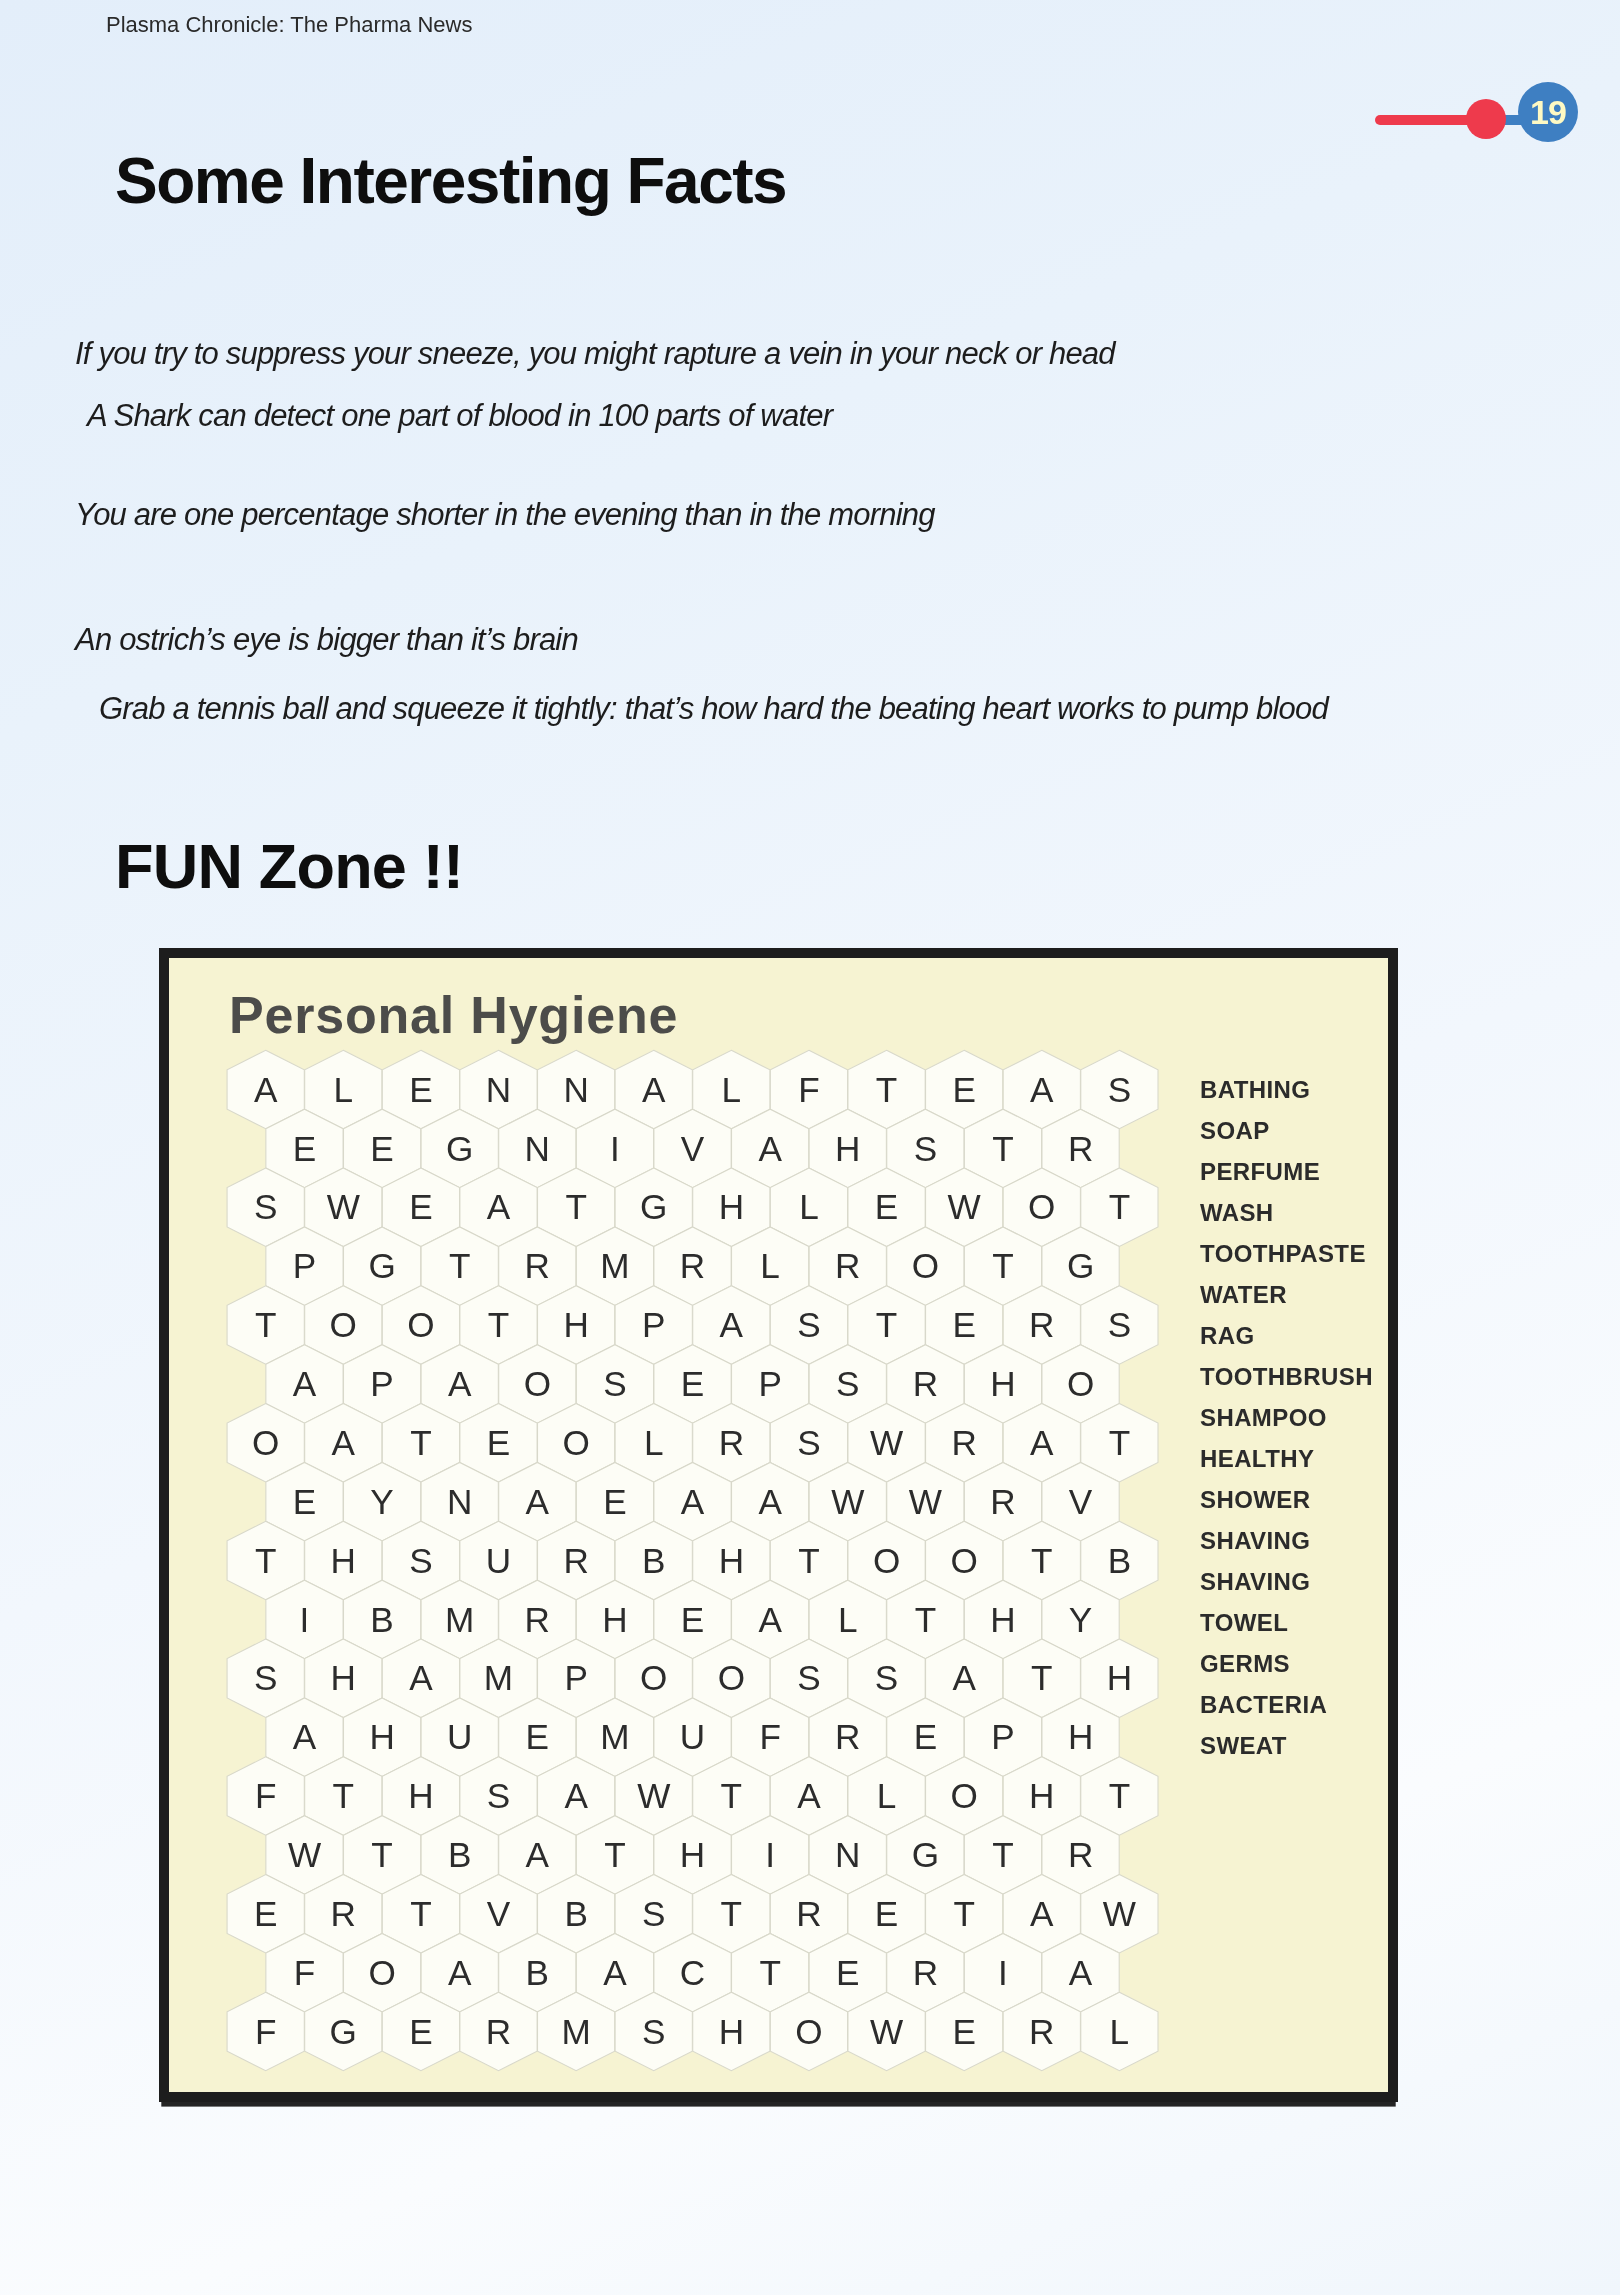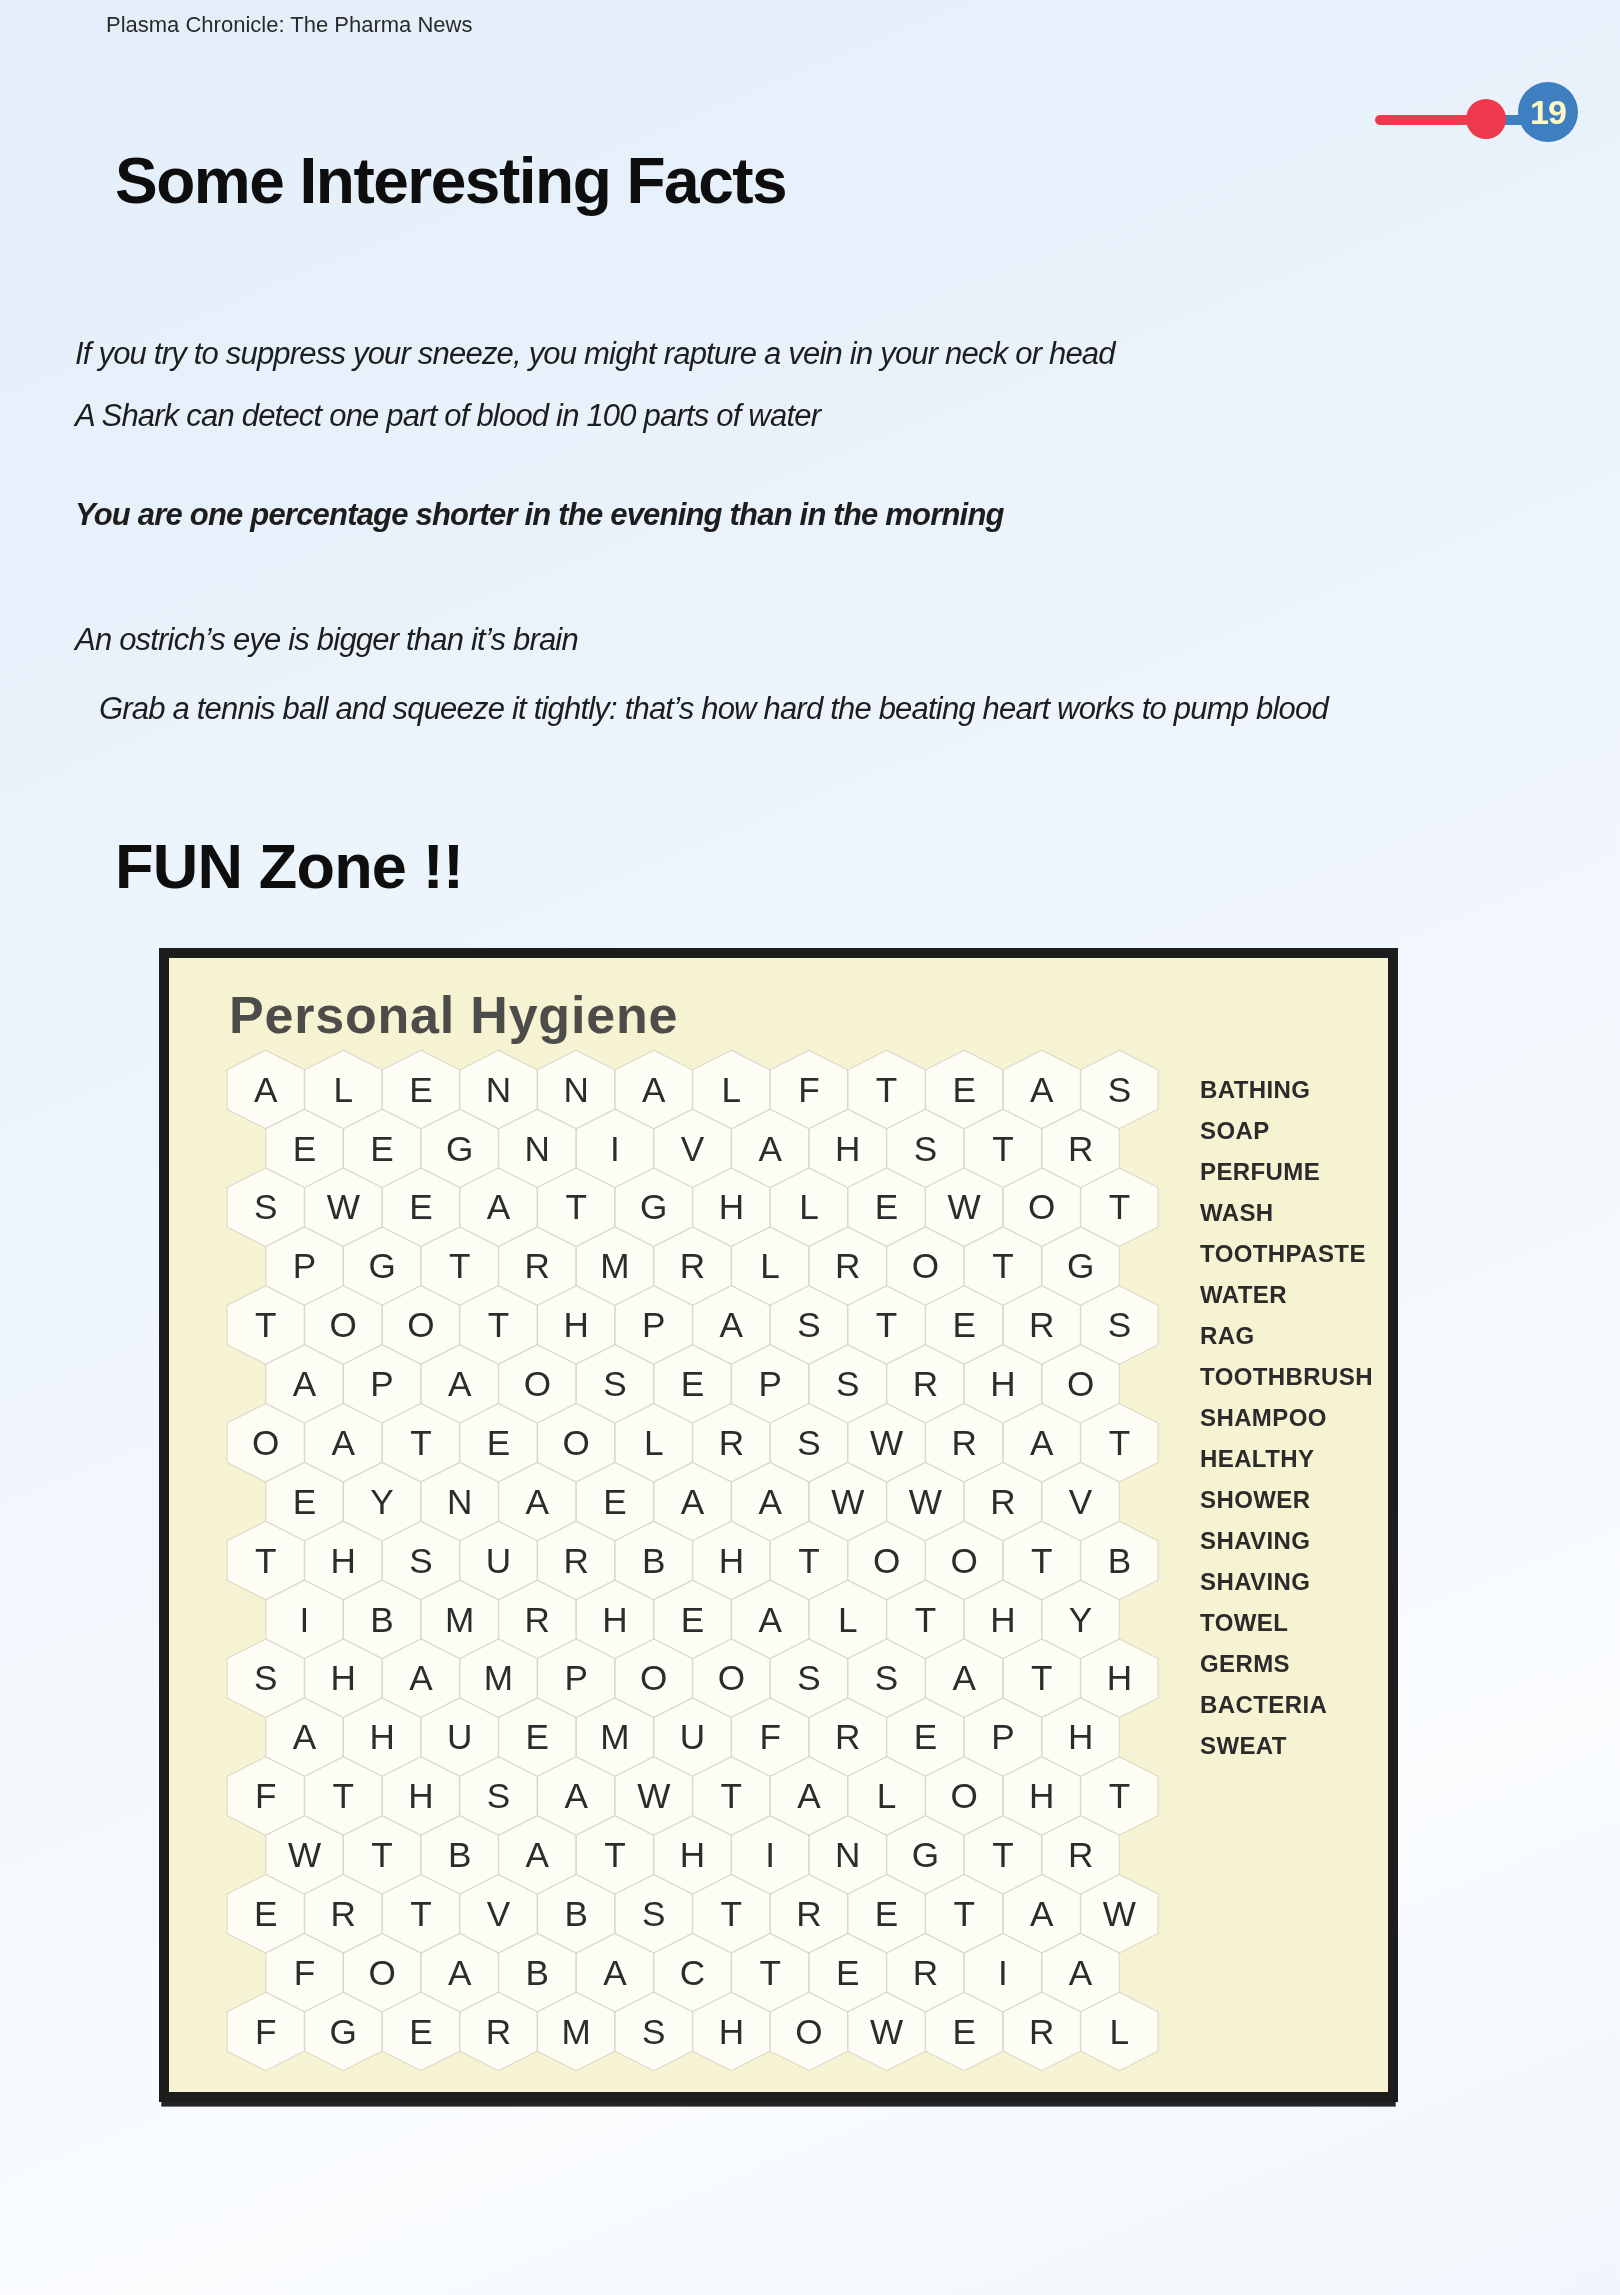--- a/index.html
+++ b/index.html
@@ -26,22 +26,22 @@
 
   .main-title{
     left:115px;top:144px;font-size:64px;font-weight:700;color:#0e0e0e;letter-spacing:-1.5px;
   }
 
   .fact{
     left:75px;font-size:31px;font-style:italic;font-weight:500;color:#1d1d1d;
     letter-spacing:-0.8px;white-space:nowrap;
   }
   .fact-0{top:312px;margin-top:24px;}
-  .fact-1{top:398px;}
-  .fact-2{top:497px;font-weight:bold;}
+  .fact-1{top:398px;margin-left:12px;}
+  .fact-2{top:497px;}
   .fact-3{top:622px;}
   .fact-4{top:691px;margin-left:24px;}
 
   .fun-title{
     left:115px;top:830px;font-size:63px;font-weight:700;color:#0e0e0e;letter-spacing:-0.8px;
   }
 
   .puzzle-box{
     left:159px;top:948px;width:1219px;height:1134px;
     border:10px solid #1d1d1d;

